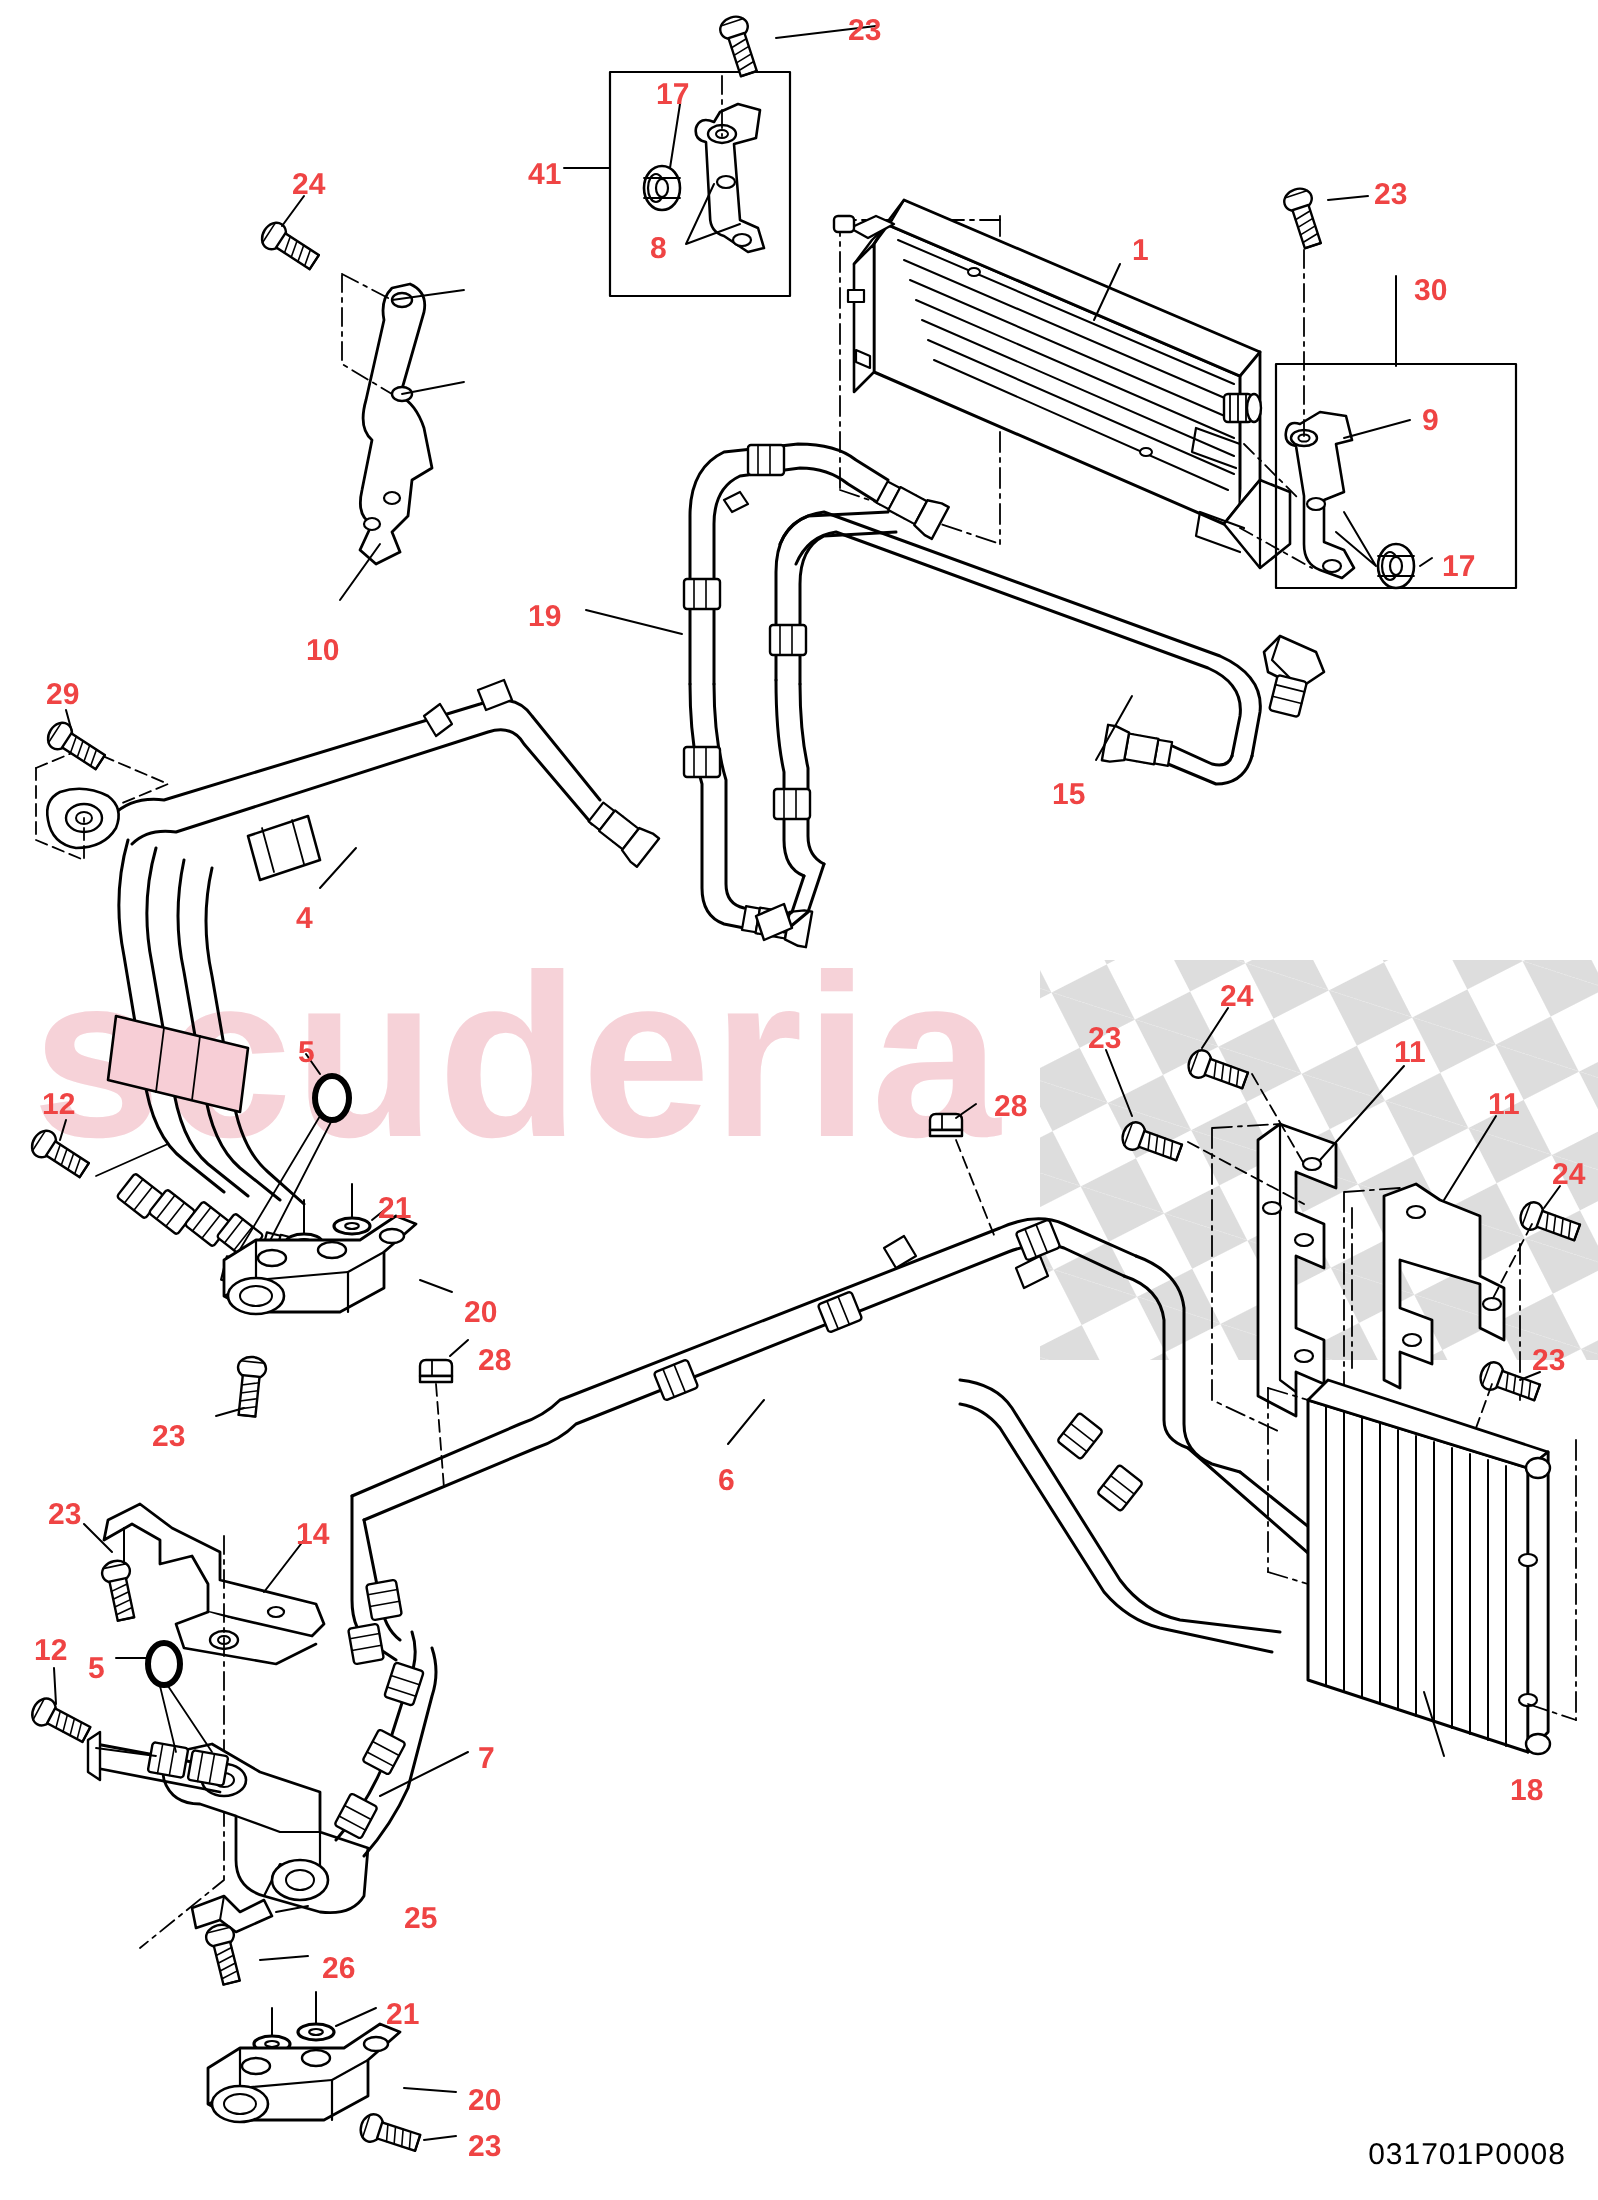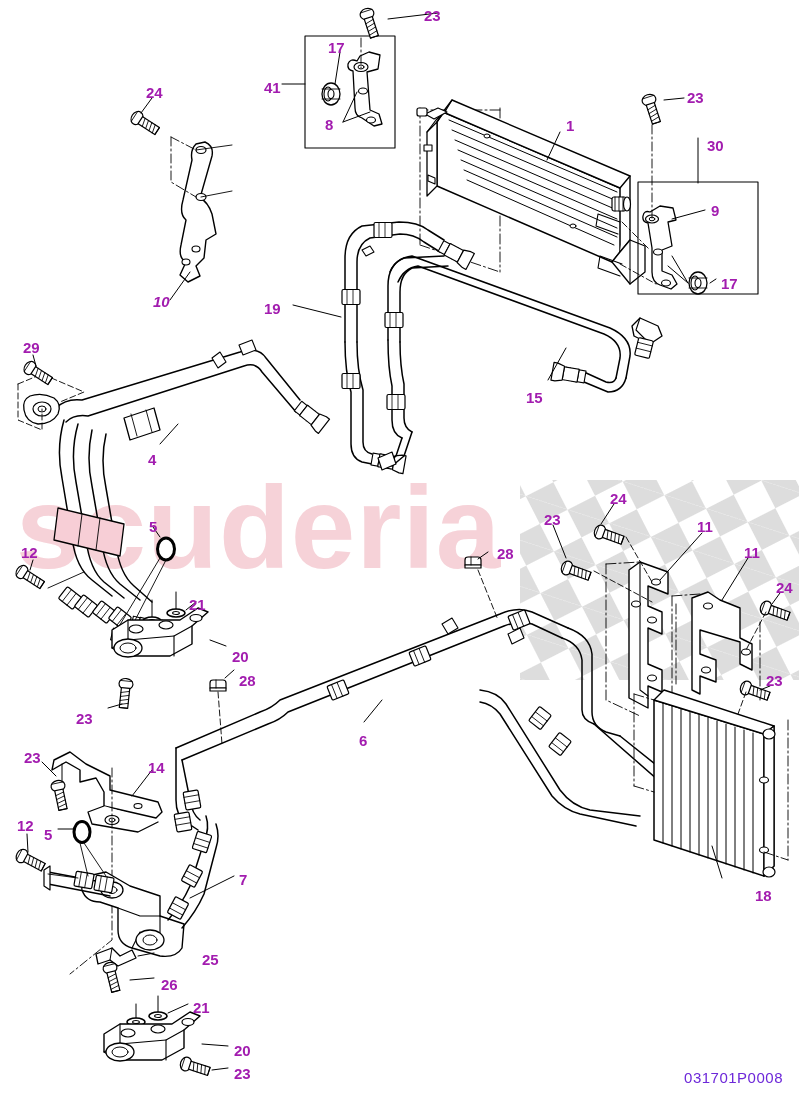--- a/index.html
+++ b/index.html
@@ -62,31 +62,31 @@
     position: absolute;
     left: 0; top: 0;
     width: 799px; height: 1100px;
   }
   
   .lbl {
     position: absolute;
     font-family: "Liberation Sans", sans-serif;
     font-size: 15px;
     font-weight: bold;
-    color: #a21caf;
+    color: #ef4444;
     white-space: nowrap;
     line-height: 1;
   }
   #drawing-code {
     position: absolute;
     right: 16px; bottom: 14px;
     font-size: 15px;
     font-weight: normal;
     letter-spacing: 0.5px;
-    color: #6d28d9;
+    color: #000000;
     text-align: right;
   }
   .pinkhose { fill: #f7ced6; }
 </style>
 </head>
 <body>
 
 <div id="page">
 
   <div id="wm-flag">
@@ -631,21 +631,21 @@
 
     </g>
   </svg>
 
   <div id="callout-layer">
       <div class="lbl" style="left: 424px; top: 8px;">23</div>
       <div class="lbl" style="left: 328px; top: 40px;">17</div>
       <div class="lbl" style="left: 264px; top: 80px;">41</div>
       <div class="lbl" style="left: 325px; top: 117px;">8</div>
       <div class="lbl" style="left: 146px; top: 85px;">24</div>
-      <div class="lbl" style="left: 153px; top: 294px; font-style: italic;">10</div>
+      <div class="lbl" style="left: 153px; top: 318px;">10</div>
       <div class="lbl" style="left: 566px; top: 118px;">1</div>
       <div class="lbl" style="left: 687px; top: 90px;">23</div>
       <div class="lbl" style="left: 707px; top: 138px;">30</div>
       <div class="lbl" style="left: 711px; top: 203px;">9</div>
       <div class="lbl" style="left: 721px; top: 276px;">17</div>
       <div class="lbl" style="left: 264px; top: 301px;">19</div>
       <div class="lbl" style="left: 526px; top: 390px;">15</div>
       <div class="lbl" style="left: 23px; top: 340px;">29</div>
       <div class="lbl" style="left: 148px; top: 452px;">4</div>
       <div class="lbl" style="left: 149px; top: 519px;">5</div>

